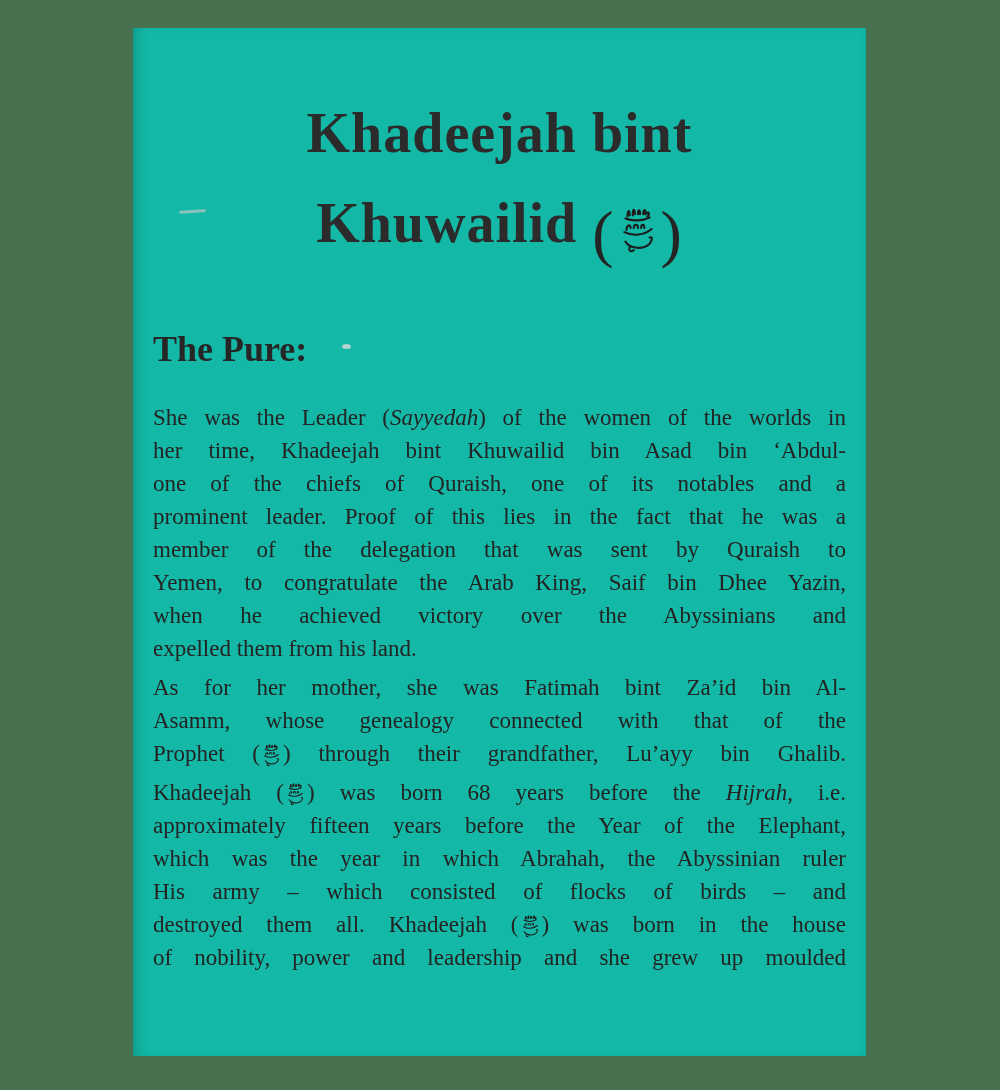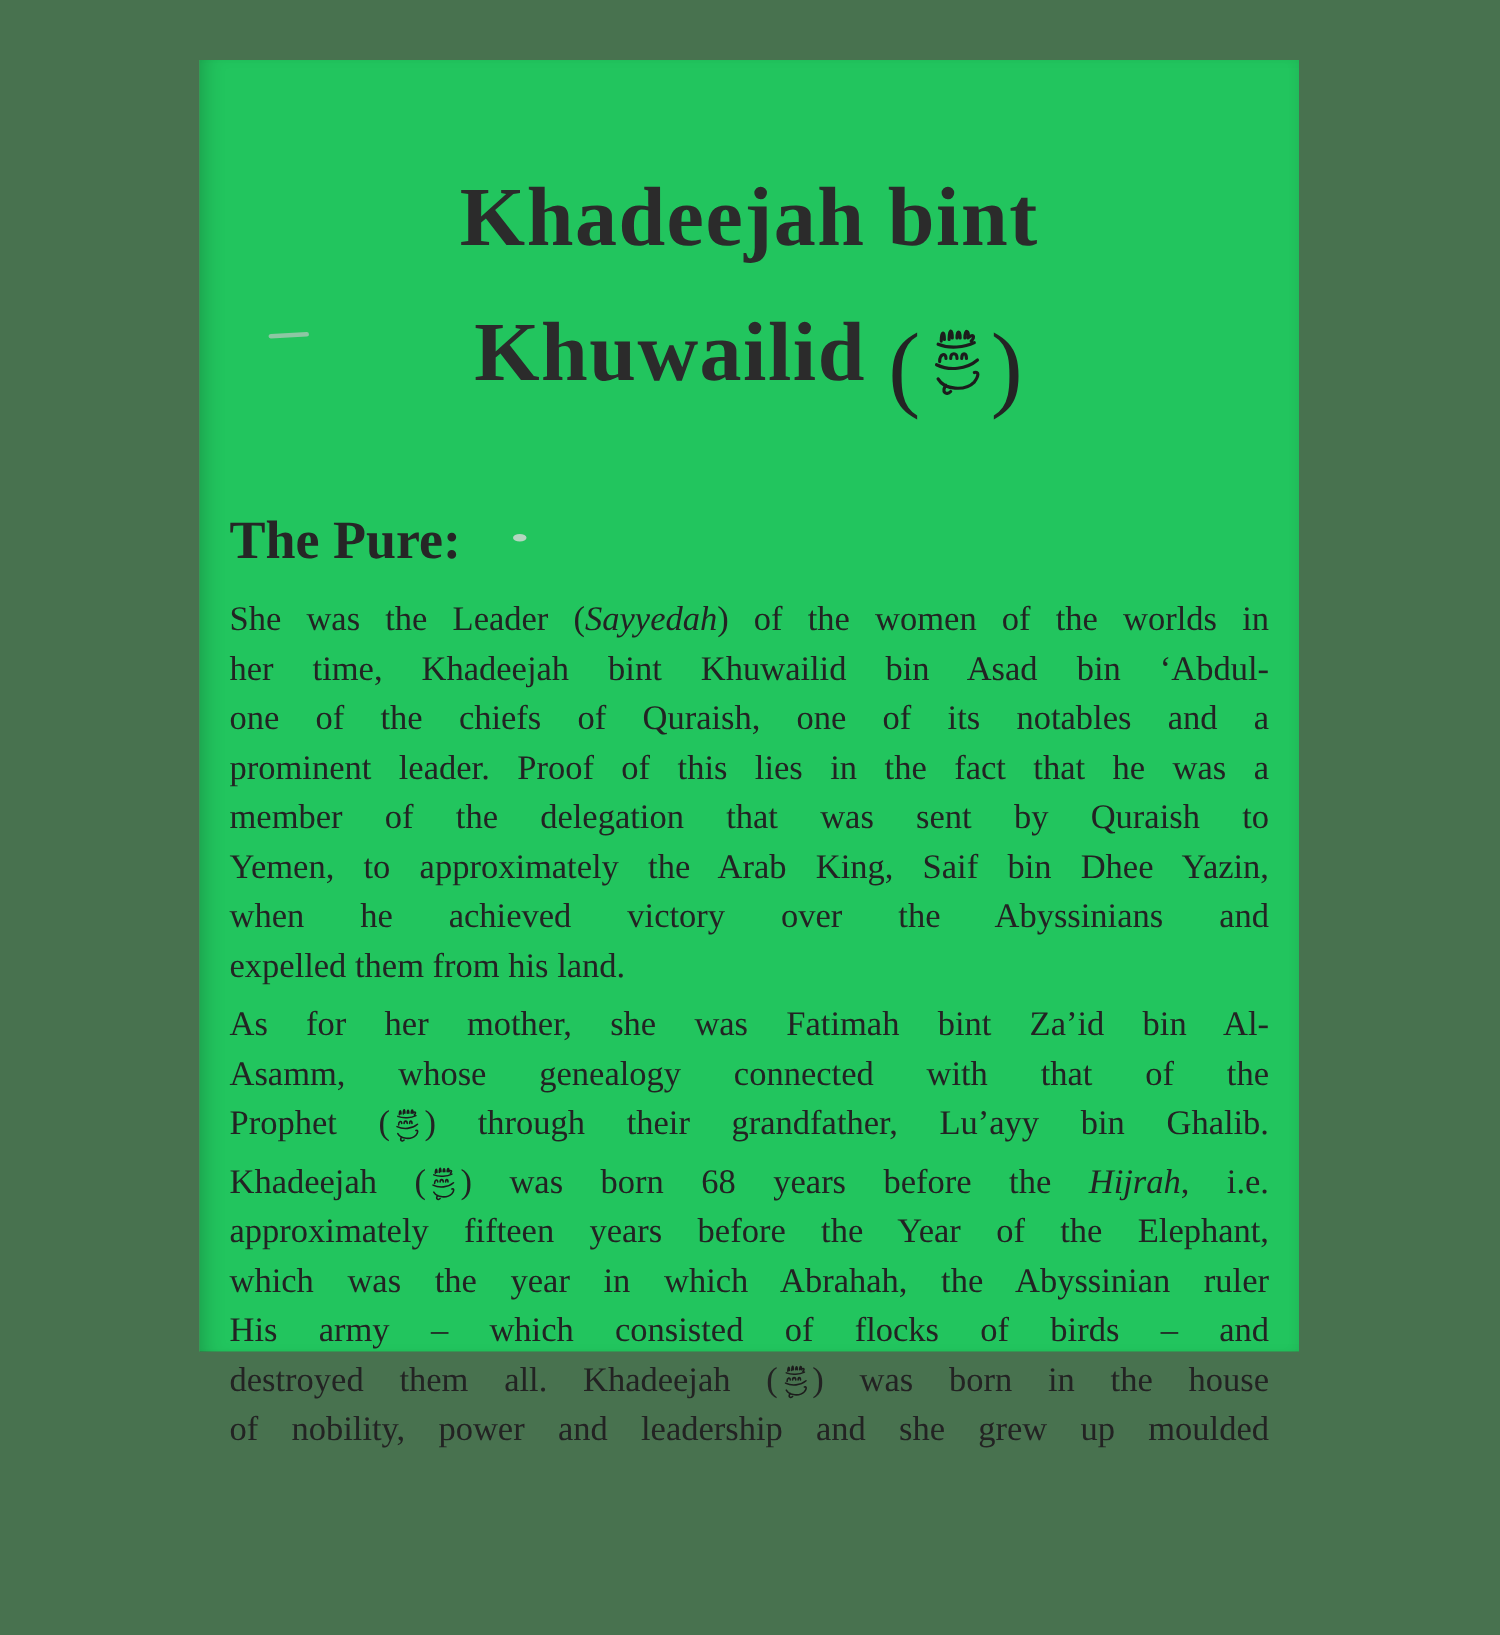--- a/index.html
+++ b/index.html
@@ -2,32 +2,32 @@
 <html><head>
 <meta charset="utf-8">
 <style>
   html,body{margin:0;padding:0;}
   body{
     width:1000px;height:1090px;overflow:hidden;position:relative;
     background:#48724f;
     font-family:"Liberation Serif", serif;
   }
   .page{
-    position:absolute;left:133px;top:40px;width:733px;height:861px;
-    background:#22c55e;color:#222;
+    position:absolute;left:133px;top:28px;width:733px;height:1028px;
+    background:#14b8a6;color:#222;
     box-shadow:inset 12px 0 16px -12px rgba(0,0,0,.28), inset -5px 0 10px -7px rgba(0,0,0,.12);
   }
   .title{margin:0;padding-top:60px;text-align:center;font-weight:700;color:#2b2b2b;font-size:56px;}
   .title .tline{display:block;line-height:90px;letter-spacing:1px;}
   .hparen{font-size:64px;font-weight:400;vertical-align:-13px;color:#242424;}
   .hon{color:#1c1c1c;}
   .hon-t{width:42px;height:50px;vertical-align:-12px;margin:0 2px;}
   .hon-s{width:21px;height:25px;vertical-align:-6px;margin:0 1px;}
   .heading{margin:52px 0 0;padding-left:20px;font-size:36px;line-height:36px;font-weight:700;color:#262626;}
-  .body{margin:18px 20px 0;font-size:23px;color:#232323;}
+  .body{margin:34px 20px 0;font-size:23px;color:#232323;}
   .para{margin:0;}
   .para + .para{margin-top:6px;}
   .bline{line-height:33px;text-align:justify;}
   .bline.jl{text-align-last:justify;}
   .bline em{font-style:italic;}
   .artifact-a{position:absolute;left:46px;top:182px;width:27px;height:3px;background:#c7c7c7;opacity:.65;transform:rotate(-3deg);border-radius:2px;}
   .artifact-b{position:absolute;left:209px;top:316px;width:9px;height:5px;background:#d9d9d9;opacity:.8;border-radius:50%;}
 </style>
 </head>
 <body>
@@ -51,21 +51,21 @@
 
   <h2 class="heading">The Pure:</h2>
 
   <div class="body" id="text-body">
       <div class="para">
         <div class="bline jl">She was the Leader (<em>Sayyedah</em>) of the women of the worlds in</div>
         <div class="bline jl">her time, Khadeejah bint Khuwailid bin Asad bin ‘Abdul-</div>
         <div class="bline jl">one of the chiefs of Quraish, one of its notables and a</div>
         <div class="bline jl">prominent leader. Proof of this lies in the fact that he was a</div>
         <div class="bline jl">member of the delegation that was sent by Quraish to</div>
-        <div class="bline jl">Yemen, to approximately the Arab King, Saif bin Dhee Yazin,</div>
+        <div class="bline jl">Yemen, to congratulate the Arab King, Saif bin Dhee Yazin,</div>
         <div class="bline jl">when he achieved victory over the Abyssinians and</div>
         <div class="bline">expelled them from his land.</div>
       </div>
       <div class="para">
         <div class="bline jl">As for her mother, she was Fatimah bint Za’id bin Al-</div>
         <div class="bline jl">Asamm, whose genealogy connected with that of the</div>
         <div class="bline jl">Prophet (<svg class="hon hon-s" viewBox="0 0 40 46" xmlns="http://www.w3.org/2000/svg">
     <g fill="none" stroke="currentColor" stroke-width="2" stroke-linecap="round" stroke-linejoin="round">
       <path d="M10 11 C10 5 12 4 12 10 M15 10 C15 3 17 3 17 9 M20 9 C20 4 22 4 22 9 M25 9 C25 3 28 4 27 9 C30 6 32 8 29 11 M8 13 C15 16 25 15 31 12"></path>
       <path d="M9 24 C9 19 13 18 13 22 M16 22 C16 18 20 18 20 22 M23 22 C23 18 26 18 26 22 M7 26 C15 30 26 29 33 23"></path>

